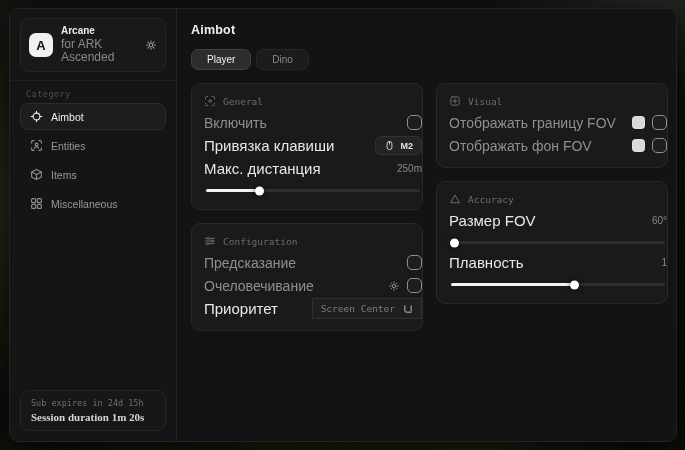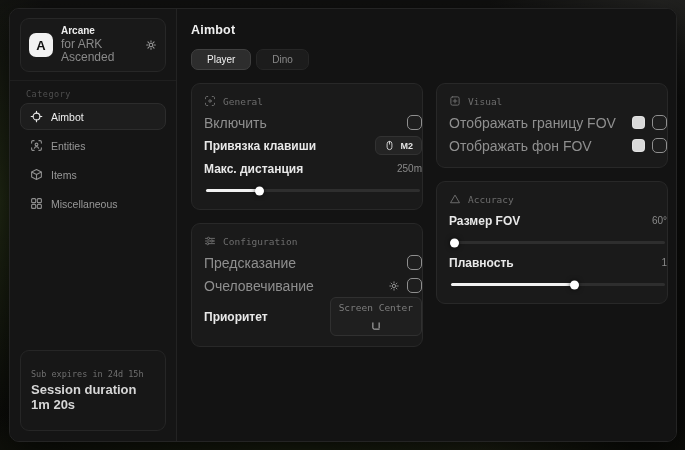--- a/index.html
+++ b/index.html
@@ -44,24 +44,24 @@
   .nav { display:flex; flex-direction:column; gap:2px; }
   .nav-item {
     margin:0 10px; padding:6px 9px; border-radius:8px; border:1px solid transparent;
     display:flex; align-items:center; gap:8px; color:#989898; font-size:10.5px; cursor:pointer;
   }
   .nav-item .nicon { display:flex; color:#8d8d8d; }
   .nav-item.active { background:#1d1d1d; border-color:#2c2c2c; color:#ededed; }
   .nav-item.active .nicon { color:#e6e6e6; }
   .side-spacer { flex:1; }
   .footer-card {
-    margin:0 10px 10px 10px; padding:18px 10px; border:1px solid #262626; border-radius:9px; background:#171717;
+    margin:0 10px 10px 10px; padding:7px 10px; border:1px solid #262626; border-radius:9px; background:#171717;
   }
   .footer-line1 { font-family:"DejaVu Sans Mono", monospace; color:#6f6f6f; font-size:8.5px; }
-  .footer-line2 { color:#d6d6d6; font-size:13px; font-weight:bold; margin-top:3px; }
+  .footer-line2 { color:#d6d6d6; font-size:11px; font-weight:bold; margin-top:3px;font-family:Liberation Serif, serif; }
 
   
   .main { flex:1; padding:14px 0 0 14px; position:relative; background:#131313; }
   .page-title { color:#f0f0f0; font-size:12.5px; font-weight:bold; letter-spacing:.2px; }
   .tabs { display:flex; gap:5px; margin-top:12px; }
   .tab {
     padding:4px 15px; border-radius:7px; font-size:10px; cursor:pointer;
     background:#1c1c1c; border:1px solid #262626; color:#8a8a8a;
   }
   .tab.active { background:#2d2d2d; border-color:#404040; color:#f2f2f2; }
@@ -71,40 +71,40 @@
 
   .card { background:#1a1a1a; border:1px solid #282828; border-radius:9px; padding:9px 0 10px 12px; }
   .card-head {
     display:flex; align-items:center; gap:7px; color:#6d6d6d;
     font-family:"DejaVu Sans Mono", monospace; font-size:9.5px; margin:2px 0 4px 0;
   }
   .card-head .hicon { display:flex; color:#6d6d6d; }
 
   .row { display:flex; align-items:center; justify-content:space-between; min-height:23px; }
   .lbl-dim { color:#8f8f8f; font-size:14px; }
-  .lbl-strong { color:#e8e8e8; font-size:12px; font-weight:bold;text-align:right; }
+  .lbl-strong { color:#e8e8e8; font-size:15px; font-weight:normal;text-align:right; }
   .val { color:#8a8a8a; font-size:10px;text-align:center; }
   .right-group { display:flex; align-items:center; gap:7px; }
 
   .checkbox {
     width:15px; height:15px; border-radius:5px; border:1.5px solid #8f8f8f;
     background:rgba(255,255,255,0.02); cursor:pointer; flex:0 0 15px;
   }
   .swatch { width:13px; height:13px; border-radius:4px; border:1px solid rgba(255,255,255,.25); cursor:pointer; }
 
   .keybind-btn {
     display:flex; align-items:center; gap:5px; padding:3px 8px; border-radius:6px;
     background:#242424; border:1px solid #323232; color:#e3e3e3; cursor:pointer;
   }
   .keybind-btn .kicon { display:flex; color:#cfcfcf; }
   .keybind-val { font-size:9px; font-weight:bold; }
 
   .dropdown {
-    display:flex; align-items:center; gap:8px; padding:4px 8px; border-radius:6px;
-    background:#1f1f1f; border:1px solid #303030; cursor:pointer;flex-direction:column;
+    display:flex; align-items:center; gap:8px; padding:4px 8px; border-radius:0;
+    background:#1f1f1f; border:1px solid #303030; cursor:pointer;
   }
   .dropdown-text { font-family:"DejaVu Sans Mono", monospace; font-size:9.5px; color:#7d7d7d; }
   .dropdown .dicon { display:flex; color:#bdbdbd; }
 
   .slider { position:relative; height:3px; background:#2e2e2e; border-radius:2px; margin:9px 2px 7px 2px; cursor:pointer; }
   .slider .fill { position:absolute; left:0; top:0; bottom:0; background:#f2f2f2; border-radius:2px; }
   .slider .thumb {
     position:absolute; right:-4px; top:50%; transform:translateY(-50%);
     width:9px; height:9px; background:#ffffff; border-radius:50%;
     box-shadow:0 0 5px rgba(0,0,0,.7);

